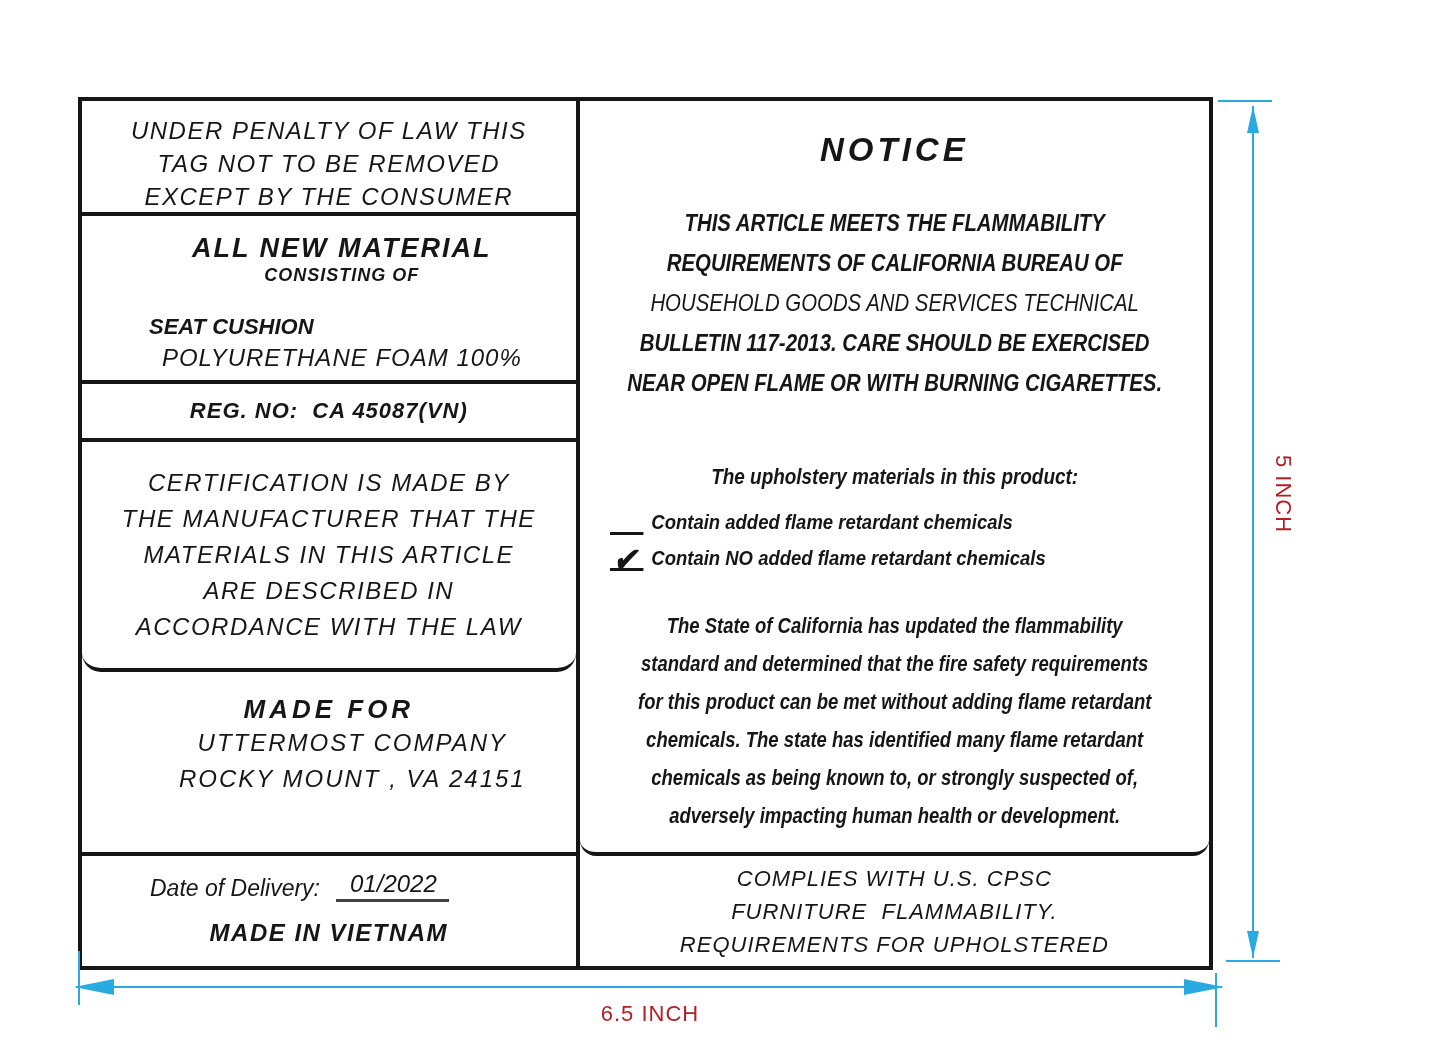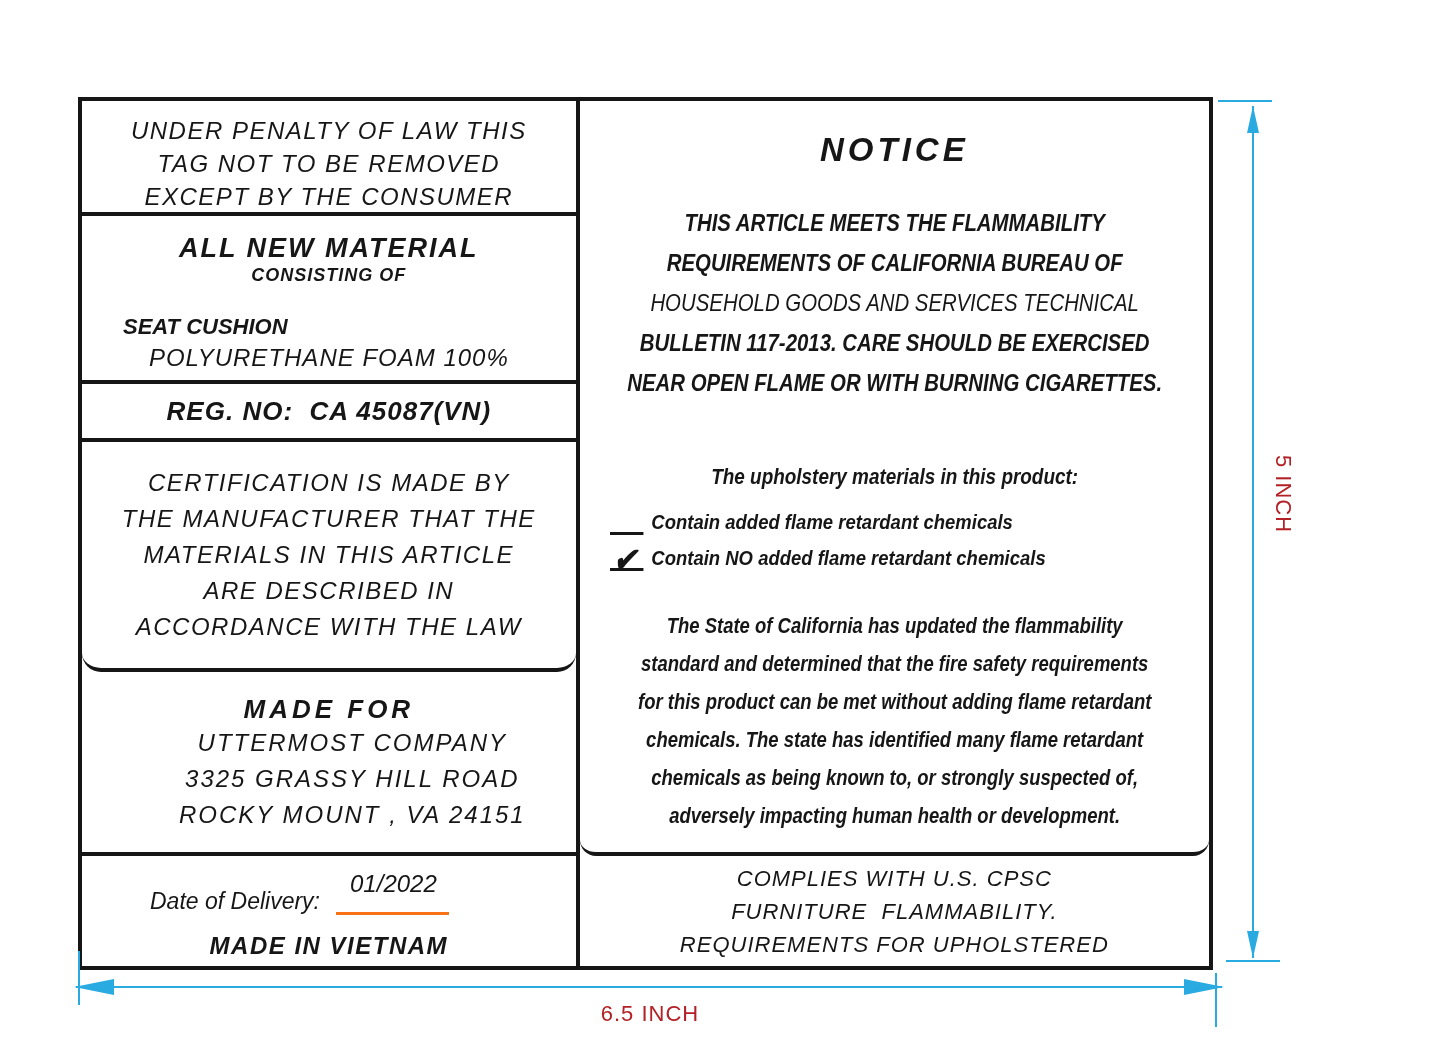--- a/index.html
+++ b/index.html
@@ -11,36 +11,36 @@
              border:4px solid #161616;box-sizing:border-box;display:flex;background:#fff;font-style:italic;}
   .col-left{width:564px;border-right:4px solid #161616;box-sizing:border-box;
             display:flex;flex-direction:column;}
   .col-right{flex:1;display:flex;flex-direction:column;}
   .sec{box-sizing:border-box;}
   .bb{border-bottom:4px solid #161616;}
 
   
   .sec-penalty{height:115px;padding-top:13px;text-align:center;}
   .sec-penalty .ln{font-size:24px;letter-spacing:1.5px;line-height:33px;}
-  .sec-material{height:168px;padding-top:17px;}
+  .sec-material{height:168px;padding-top:17px;padding-left:26px;}
   .mat-title{text-align:center;font-weight:bold;font-size:27px;letter-spacing:2px;line-height:31px;}
   .mat-sub{text-align:center;font-weight:bold;font-size:18px;letter-spacing:1px;line-height:22px;}
   .component{font-weight:bold;font-size:22px;padding-left:41px;margin-top:28px;line-height:26px;}
   .filling{text-align:center;font-size:24px;letter-spacing:1px;line-height:30px;margin-top:3px;}
   .sec-regno{height:58px;display:flex;align-items:center;justify-content:center;}
-  .reg-no{font-weight:bold;font-size:26px;letter-spacing:1px;white-space:pre;}
+  .reg-no{font-weight:bold;font-size:22px;letter-spacing:1px;white-space:pre;}
   .sec-cert{height:230px;display:flex;flex-direction:column;justify-content:center;text-align:center;border-radius:19px;}
   .sec-cert .ln{font-size:24px;letter-spacing:1.5px;line-height:36px;}
   .sec-madefor{height:184px;padding-top:21px;text-align:center;}
   .madefor-title{font-weight:bold;font-size:26px;letter-spacing:4px;line-height:32px;}
   .sec-madefor .ln{font-size:24px;letter-spacing:2px;line-height:36px;padding-left:47px;}
   .sec-origin{flex:1;display:flex;flex-direction:column;padding-top:15px;}
   .date-row{display:flex;align-items:flex-end;margin-left:68px;font-size:23px;}
   .date-label{line-height:28px;}
-  .date-value{font-size:24px;border-bottom:3px solid #f97316;padding:0 12px 15px 14px;margin-left:16px;line-height:26px;}
+  .date-value{font-size:24px;border-bottom:3px solid #404040;padding:0 12px 2px 14px;margin-left:16px;line-height:26px;}
   .origin-line{text-align:center;font-weight:bold;font-size:24px;letter-spacing:1.5px;margin-top:17px;}
 
   
   .sec-notice{height:755px;padding-top:30px;text-align:center;border-radius:16px;}
   .notice-title{font-weight:bold;font-size:33px;letter-spacing:4px;line-height:38px;}
   .flam{margin-top:34px;}
   .flam .ln{display:block;font-size:24px;line-height:40px;white-space:nowrap;
             transform:scaleX(0.85);transform-origin:50% 50%;font-weight:bold;}
   .flam .ln.reg{font-weight:normal;}
   .uph-heading{margin-top:60px;font-weight:bold;font-size:22px;white-space:nowrap;
@@ -108,21 +108,20 @@
       <div class="ln">CERTIFICATION IS MADE BY</div>
       <div class="ln">THE MANUFACTURER THAT THE</div>
       <div class="ln">MATERIALS IN THIS ARTICLE</div>
       <div class="ln">ARE DESCRIBED IN</div>
       <div class="ln">ACCORDANCE WITH THE LAW</div>
     </div>
 
     <div class="sec sec-madefor bb">
       <div class="madefor-title">MADE FOR</div>
       <div class="ln">UTTERMOST COMPANY</div>
-      <div class="ln">3325 GRASSY HILL ROAD</div>
       <div class="ln">ROCKY MOUNT , VA 24151</div>
     </div>
 
     <div class="sec sec-origin">
       <div class="date-row">
         <span class="date-label">Date of Delivery:</span>
         <span class="date-value">01/2022</span>
       </div>
       <div class="origin-line">MADE IN VIETNAM</div>
     </div>

